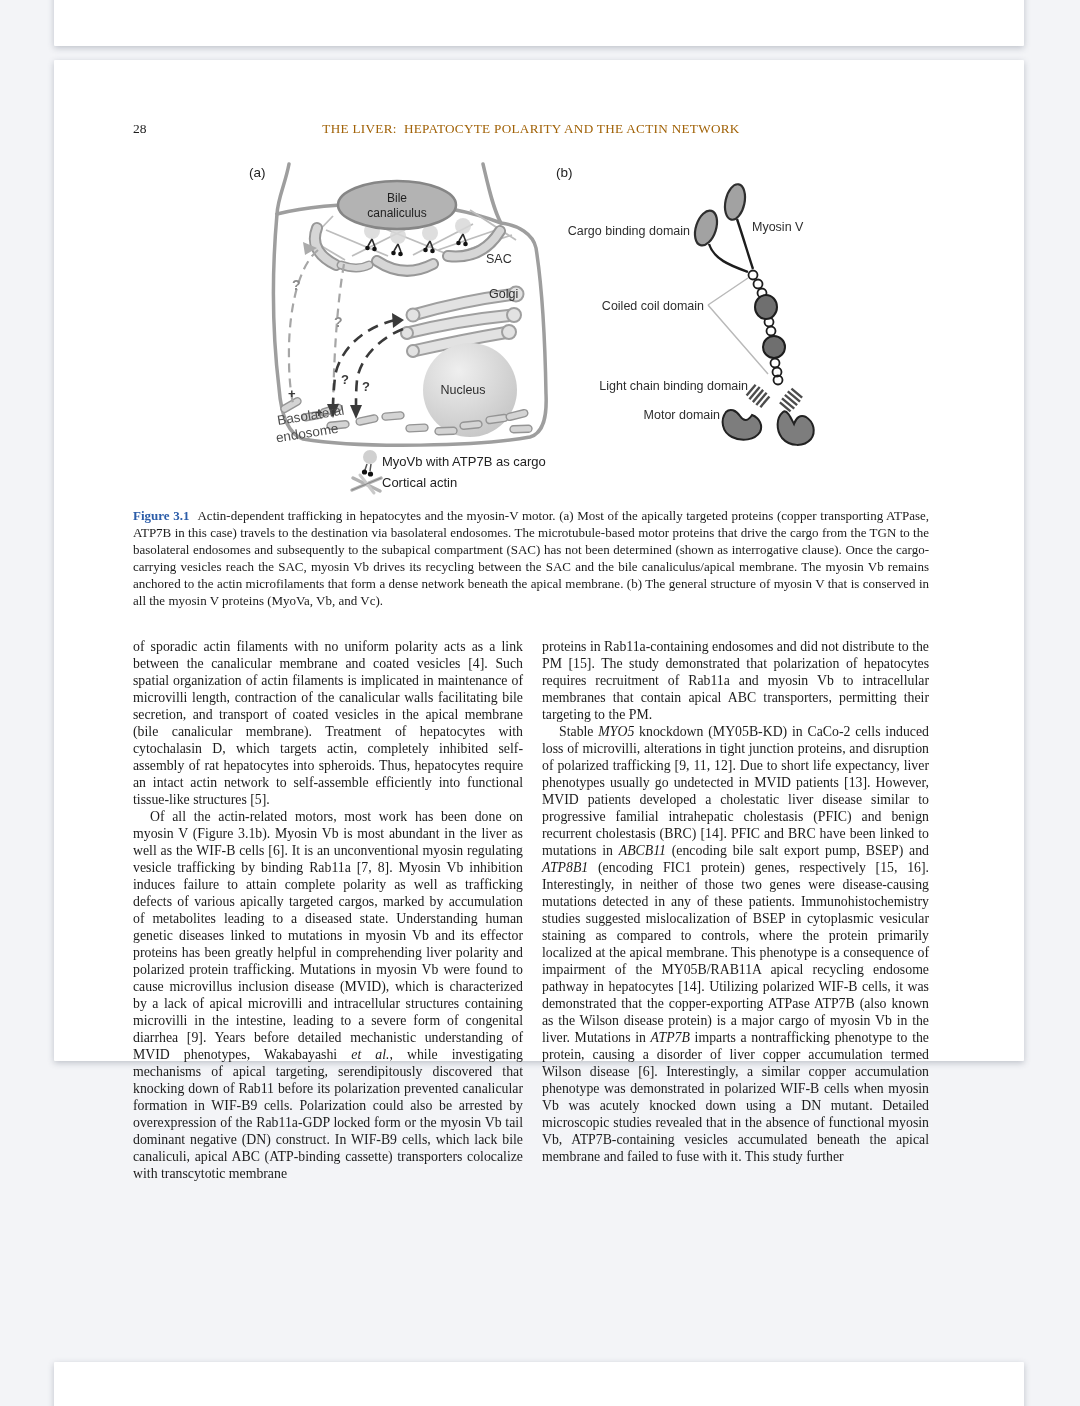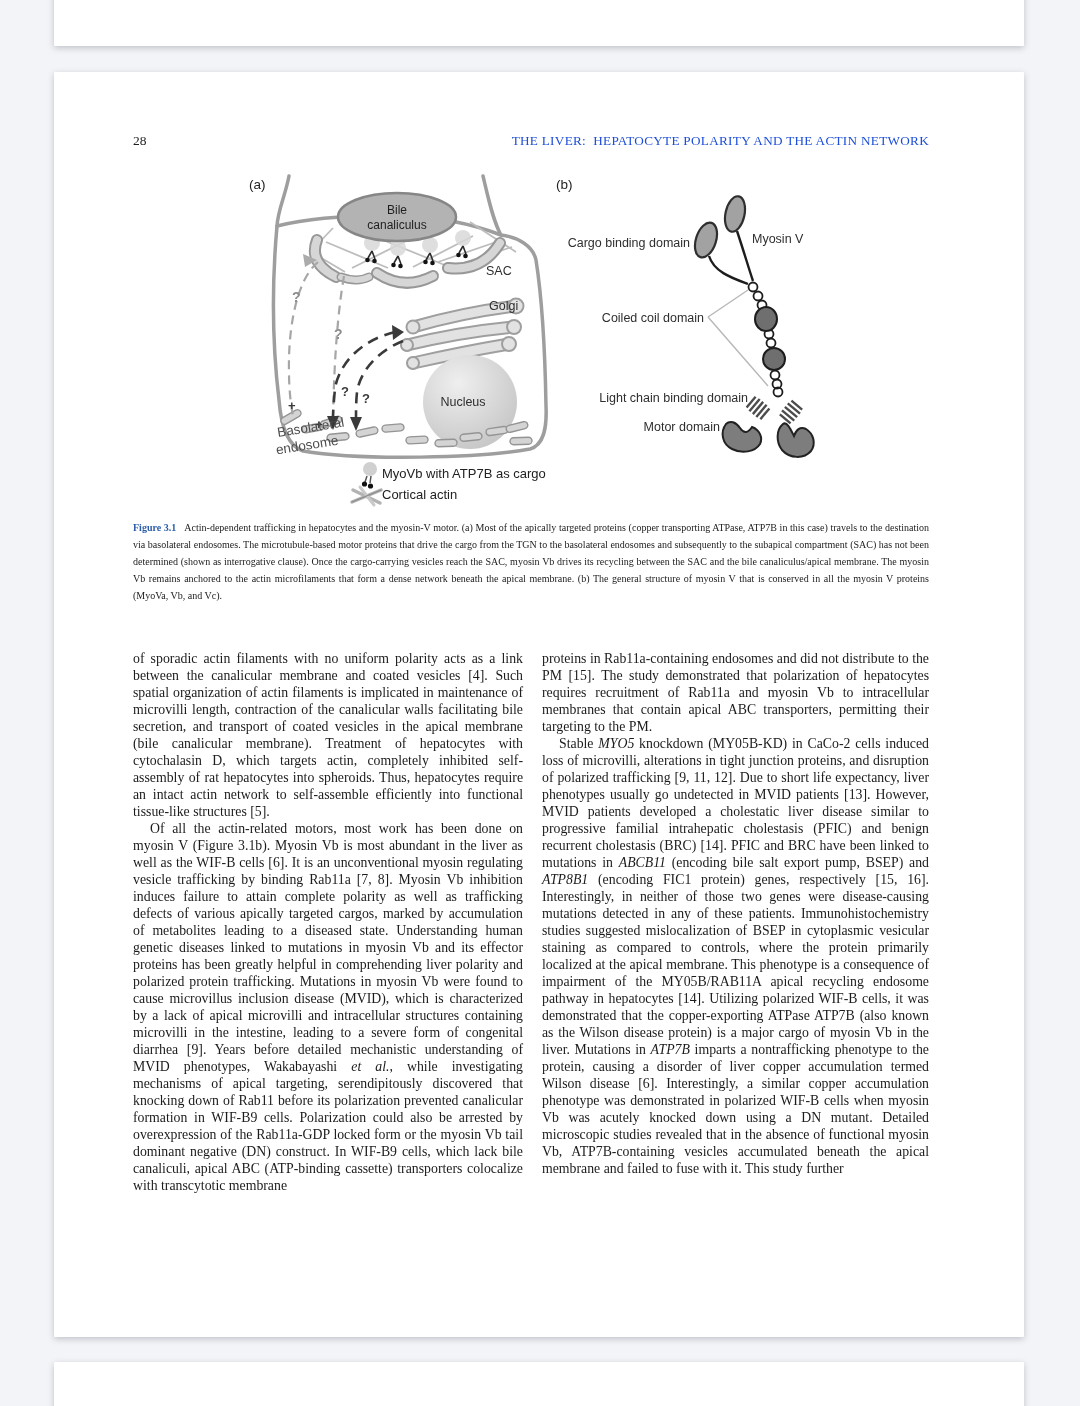--- a/index.html
+++ b/index.html
@@ -10,49 +10,49 @@
     font-family:"Liberation Serif", serif;
     position:relative;
   }
   .page-card{
     position:absolute;left:54px;width:970px;
     background:#ffffff;
     box-shadow:0 2px 6px rgba(70,80,100,.30);
     border-radius:1px;
   }
   .page-prev{top:-14px;height:60px;}
-  .page-main{top:72px;height:1265px;}
+  .page-main{top:60px;height:1001px;}
   .page-next{top:1362px;height:60px;}
 
   .page-header{position:absolute;top:61px;left:79px;width:796px;height:18px;}
   .page-number{
     position:absolute;left:0;top:0;
     font-size:13.5px;color:#1d1d1d;
   }
   .running-head{
-    position:absolute;left:0;right:0;top:0;text-align:right;
-    font-size:13.2px;color:#1d4ed8;letter-spacing:.3px;white-space:pre;
+    position:absolute;left:0;right:0;top:0;text-align:center;
+    font-size:13.2px;color:#a16207;letter-spacing:.3px;white-space:pre;
   }
 
   .figure-wrap{position:absolute;left:186px;top:96px;width:640px;height:344px;}
   .figure-wrap svg{display:block;width:640px;height:344px;}
 
   svg text{font-family:"Liberation Sans", sans-serif;fill:#2e2e2e;}
   .pl{font-size:13.5px;fill:#222;}
   .flab{font-size:12.5px;}
   .flab-sm{font-size:12px;fill:#1f1f1f;}
   .qm{font-size:14px;fill:#8c8c8c;font-weight:bold;}
   .qm-dark{font-size:13px;fill:#3a3a3a;font-weight:bold;}
   .plus{font-size:13px;fill:#3a3a3a;font-weight:bold;}
   .rot-lab{font-size:13.5px;fill:#4e4e4e;}
   .leg{font-size:13px;fill:#222;}
 
   .caption{
     position:absolute;left:79px;top:447px;width:796px;
-    margin:0;font-size:10px;line-height:17px;color:#1b1b1b;
+    margin:0;font-size:13px;line-height:17px;color:#1b1b1b;
     text-align:justify;
   }
   .caption .figlabel{color:#2b5ca8;font-weight:bold;padding-right:8px;}
 
   .columns{
     position:absolute;left:79px;top:578px;width:796px;
     display:flex;gap:19px;
   }
   .col{font-size:13.8px;line-height:17px;color:#1b1b1b;text-align:justify;}
   .col-left{width:390px;}

